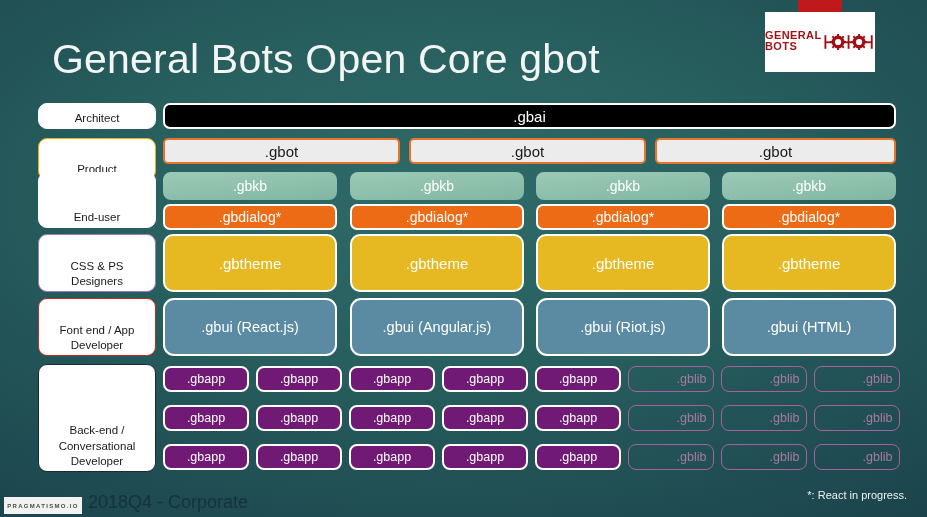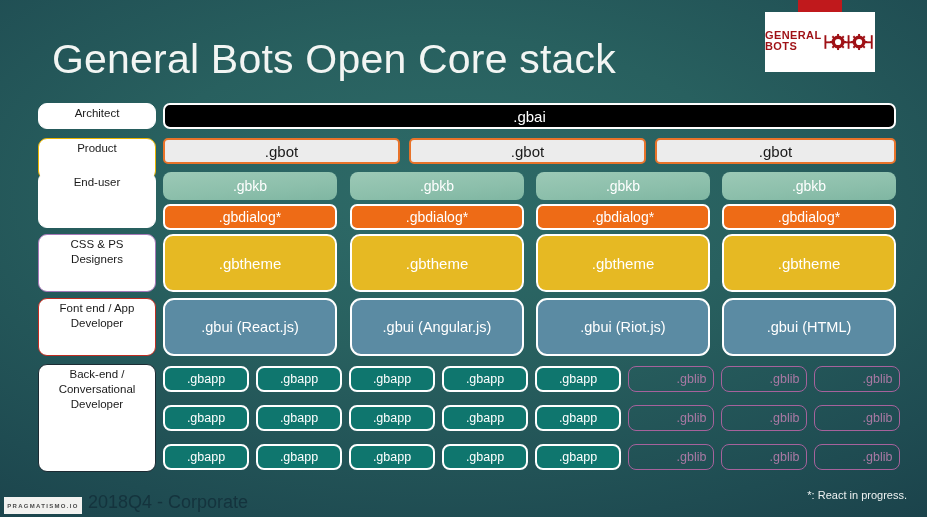--- a/index.html
+++ b/index.html
@@ -53,21 +53,21 @@
   }
   #logo-gears { display: block; }
 
   
   .role-box {
     position: absolute;
     left: 38px;
     background: #ffffff;
     border-radius: 9px;
     display: flex;
-    align-items: flex-start;
+    align-items: flex-end;
     justify-content: center;
     text-align: center;
     font-size: 11.5px;
     color: #1a1a1a;
     line-height: 1.32;
     padding: 2px 4px;
     width: 118px;
   }
 
   
@@ -119,21 +119,21 @@
     background: #5b8ba3;
     border: 2px solid #ffffff;
     color: #ffffff;
     font-size: 14.5px;
     border-radius: 11px;
     padding: 0 4px;
     white-space: normal;
     line-height: 1.15;
   }
   .c-gbapp {
-    background: #0f766e;
+    background: #701a75;
     border: 2px solid #ffffff;
     color: #ffffff;
     font-size: 12.5px;
     border-radius: 8px;
   }
   .c-gblib {
     background: transparent;
     border: 1.5px solid #a6629c;
     color: #a979a4;
     font-size: 12.5px;
@@ -164,21 +164,21 @@
   #footnote {
     position: absolute;
     right: 20px; top: 489px;
     font-size: 11px;
     color: #eef2f2;
   }
 </style>
 </head>
 <body>
 
-<h1 id="slide-title">General Bots Open Core stack</h1>
+<h1 id="slide-title">General Bots Open Core gbot</h1>
 
 <div id="logo-wrap">
   <div id="logo-redbar"></div>
   <div id="logo-card">
     <div id="logo-text">GENERAL BOTS</div>
     <svg id="logo-gears" width="86" height="26" viewBox="0 0 86 26">
       <g fill="#9f1116">
         <rect x="4" y="2" width="3" height="22"></rect>
         <rect x="79" y="2" width="3" height="22"></rect>
         <rect x="41.5" y="2" width="3" height="22"></rect>

